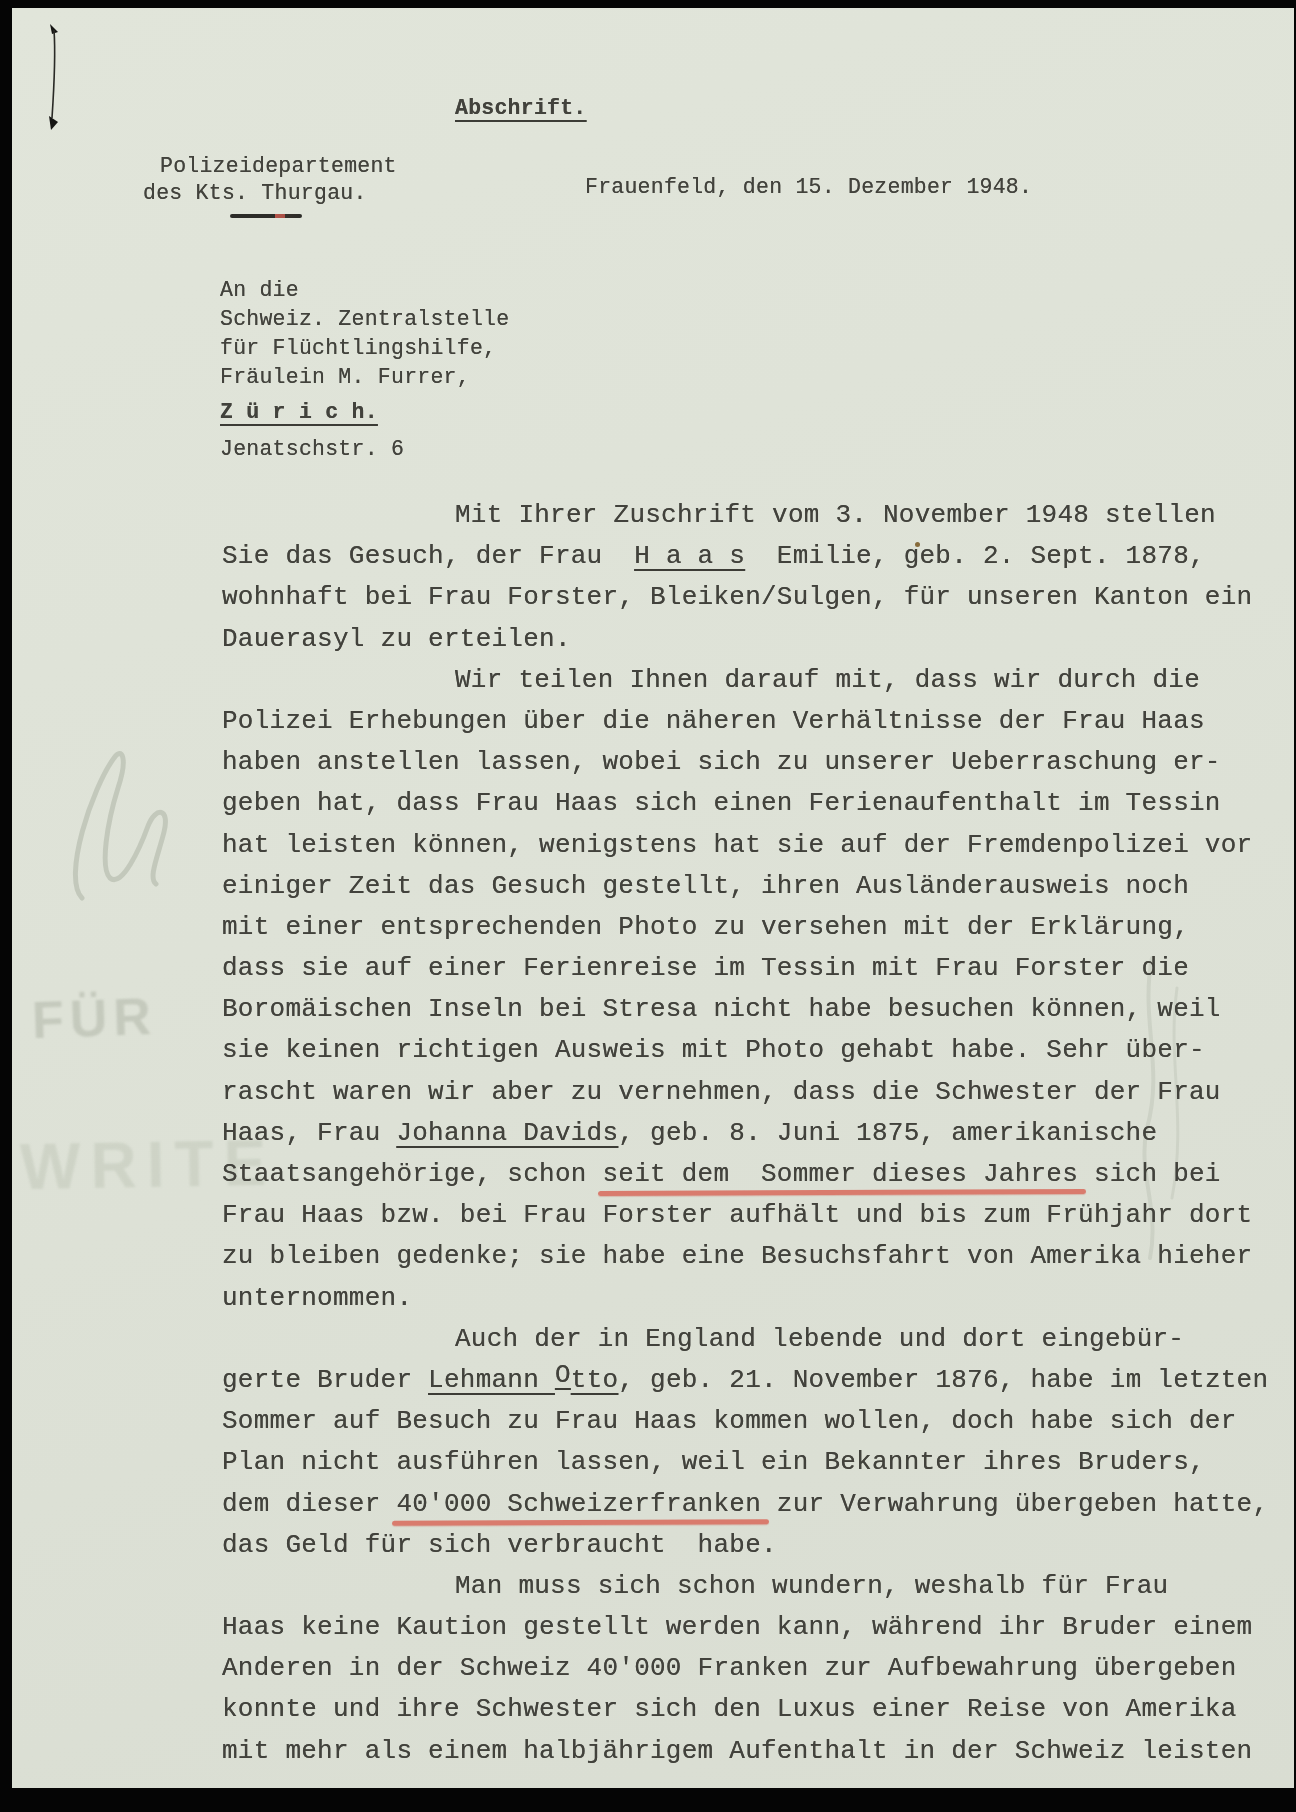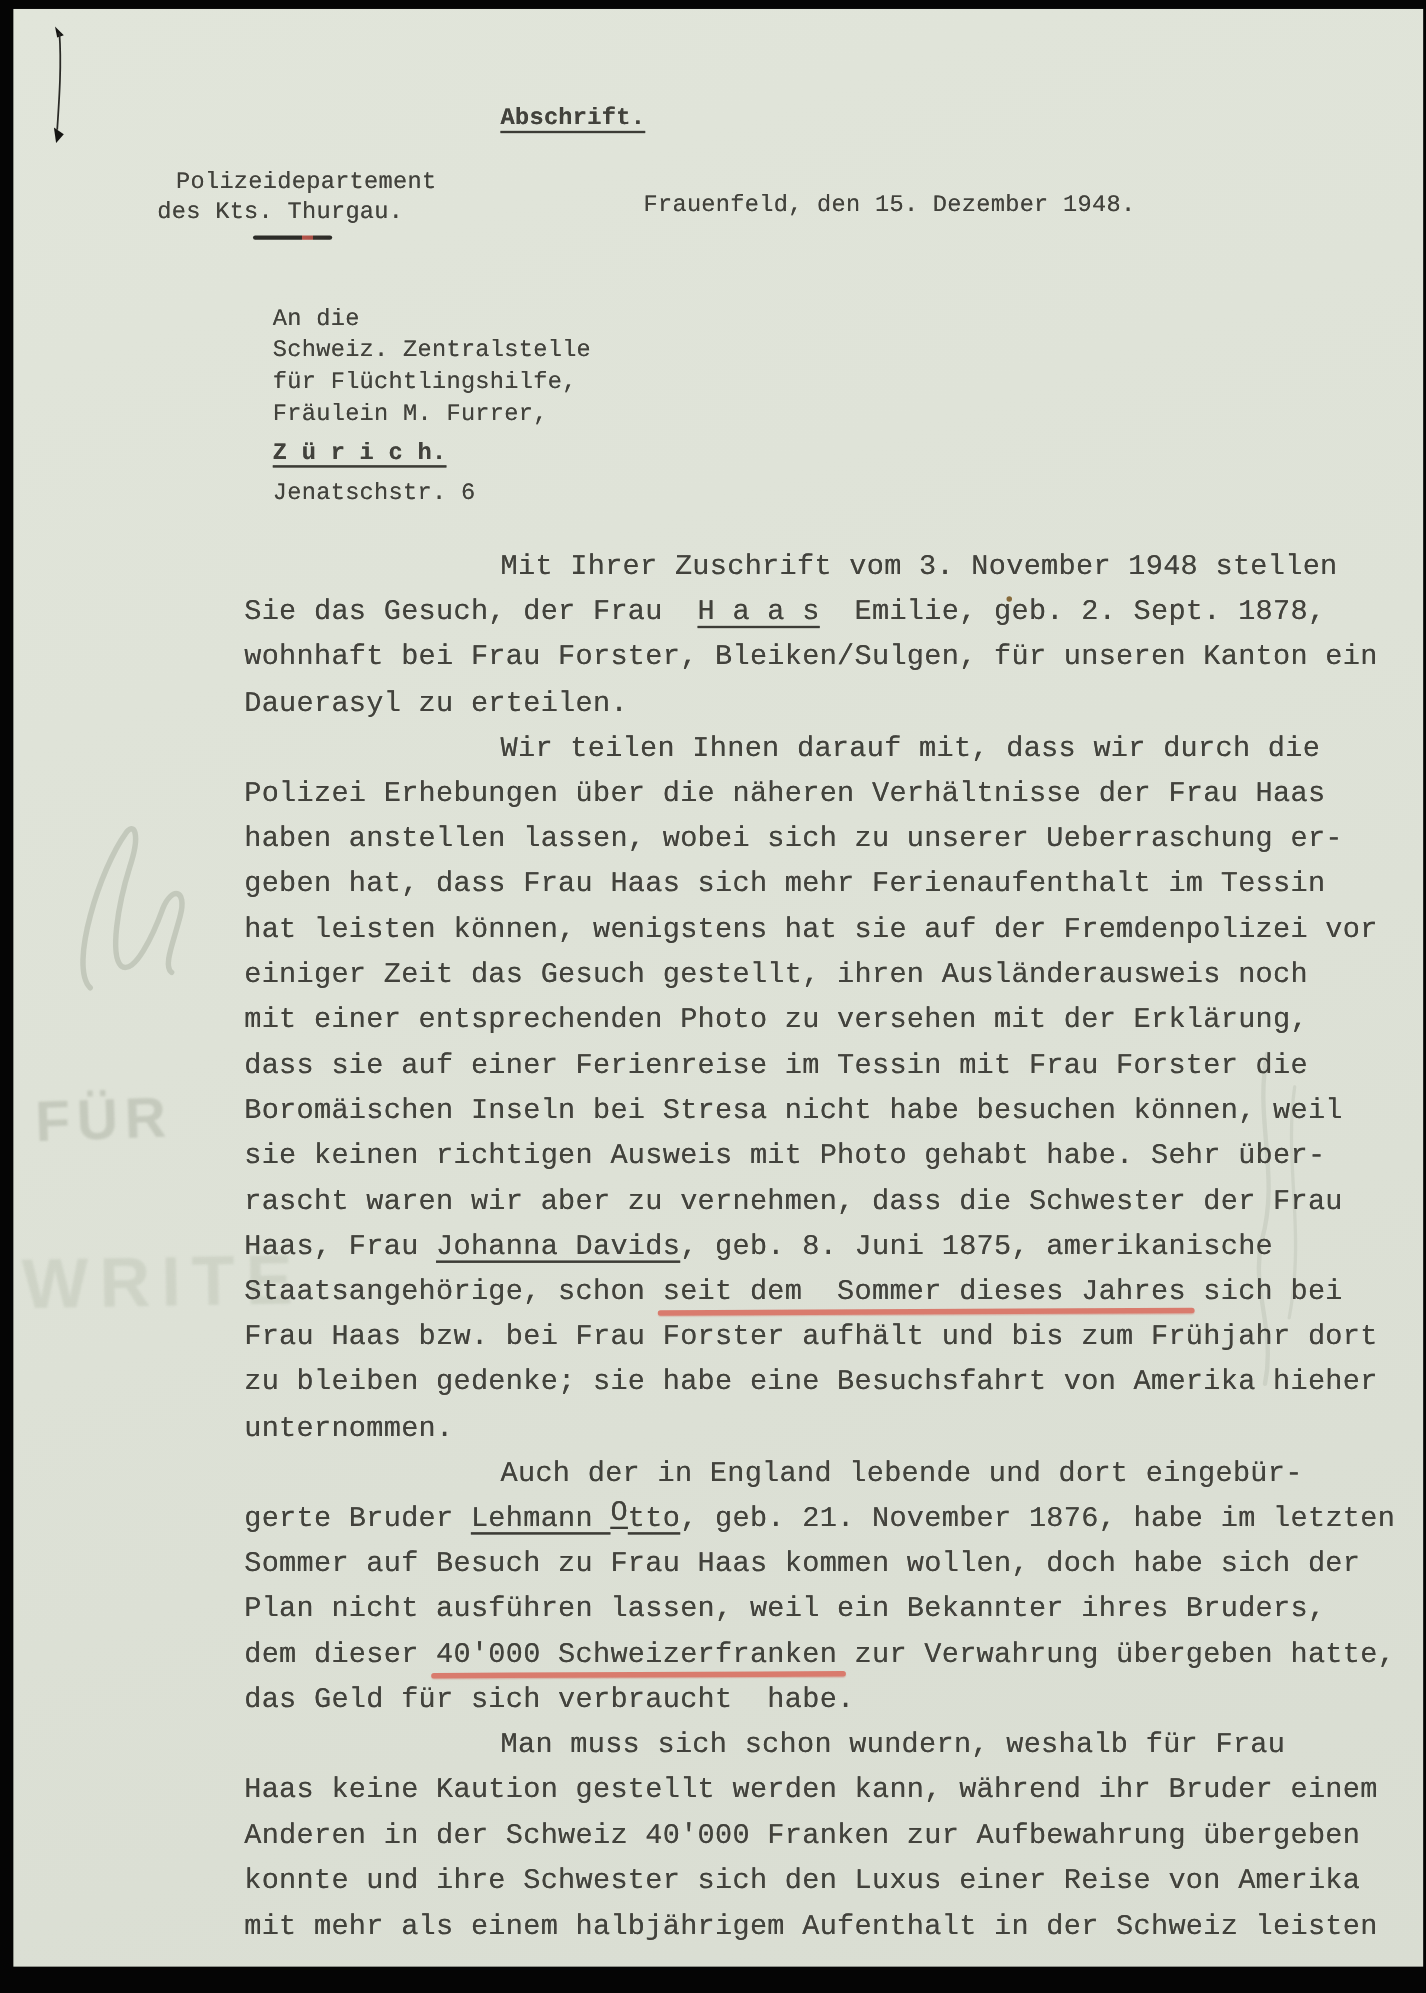--- a/index.html
+++ b/index.html
@@ -106,41 +106,41 @@
   </svg>
 
   <div class="typed abs u-typed" style="left:443px;top:88px;">Abschrift.</div>
 
   <div class="typed abs" style="left:148px;top:146px;">Polizeidepartement</div>
   <div class="typed abs" style="left:131px;top:173px;">des Kts. Thurgau.</div>
   <div class="sender-rule"></div>
 
   <div class="typed abs" style="left:573px;top:167px;">Frauenfeld, den 15. Dezember 1948.</div>
 
-  <div class="abs" style="left:208px;top:270px;margin-left:28px;">
+  <div class="abs" style="left:208px;top:270px;">
     <div class="typed" style="height:29px;">An die</div>
     <div class="typed" style="height:29px;">Schweiz. Zentralstelle</div>
     <div class="typed" style="height:29px;">für Flüchtlingshilfe,</div>
     <div class="typed" style="height:29px;">Fräulein M. Furrer,</div>
     <div class="typed u-typed" style="height:34px;margin-top:6px;">Z ü r i c h.</div>
     <div class="typed" style="height:29px;margin-top:3px;">Jenatschstr. 6</div>
   </div>
 
   <div class="letter-body">
       <div>
         <div class="line indent"><span>Mit Ihrer Zuschrift vom 3. November 1948 stellen</span></div>
         <div class="line"><span>Sie das Gesuch, der Frau  </span><span class="seg-u">H a a s</span><span>  Emilie, geb. 2. Sept. 1878,</span></div>
         <div class="line"><span>wohnhaft bei Frau Forster, Bleiken/Sulgen, für unseren Kanton ein</span></div>
         <div class="line"><span>Dauerasyl zu erteilen.</span></div>
       </div>
       <div>
         <div class="line indent"><span>Wir teilen Ihnen darauf mit, dass wir durch die</span></div>
         <div class="line"><span>Polizei Erhebungen über die näheren Verhältnisse der Frau Haas</span></div>
         <div class="line"><span>haben anstellen lassen, wobei sich zu unserer Ueberraschung er-</span></div>
-        <div class="line"><span>geben hat, dass Frau Haas sich mehr Ferienaufenthalt im Tessin</span></div>
+        <div class="line"><span>geben hat, dass Frau Haas sich einen Ferienaufenthalt im Tessin</span></div>
         <div class="line"><span>hat leisten können, wenigstens hat sie auf der Fremdenpolizei vor</span></div>
         <div class="line"><span>einiger Zeit das Gesuch gestellt, ihren Ausländerausweis noch</span></div>
         <div class="line"><span>mit einer entsprechenden Photo zu versehen mit der Erklärung,</span></div>
         <div class="line"><span>dass sie auf einer Ferienreise im Tessin mit Frau Forster die</span></div>
         <div class="line"><span>Boromäischen Inseln bei Stresa nicht habe besuchen können, weil</span></div>
         <div class="line"><span>sie keinen richtigen Ausweis mit Photo gehabt habe. Sehr über-</span></div>
         <div class="line"><span>rascht waren wir aber zu vernehmen, dass die Schwester der Frau</span></div>
         <div class="line"><span>Haas, Frau </span><span class="seg-u">Johanna Davids</span><span>, geb. 8. Juni 1875, amerikanische</span></div>
         <div class="line"><span>Staatsangehörige, schon </span><span class="seg-ru">seit dem  Sommer dieses Jahres</span><span> sich bei</span></div>
         <div class="line"><span>Frau Haas bzw. bei Frau Forster aufhält und bis zum Frühjahr dort</span></div>

